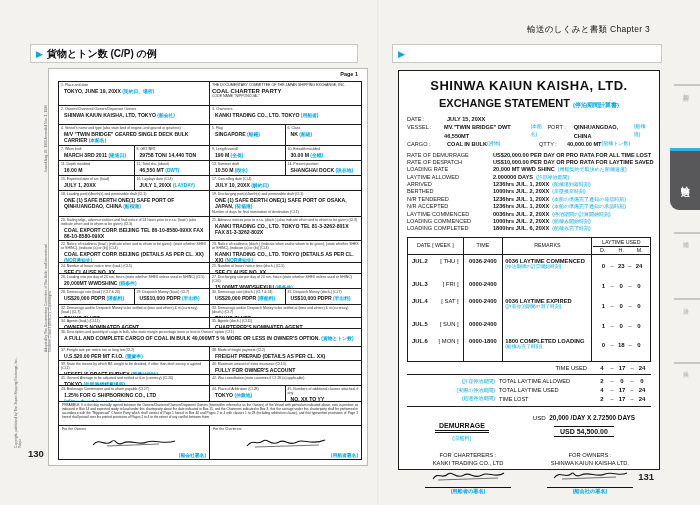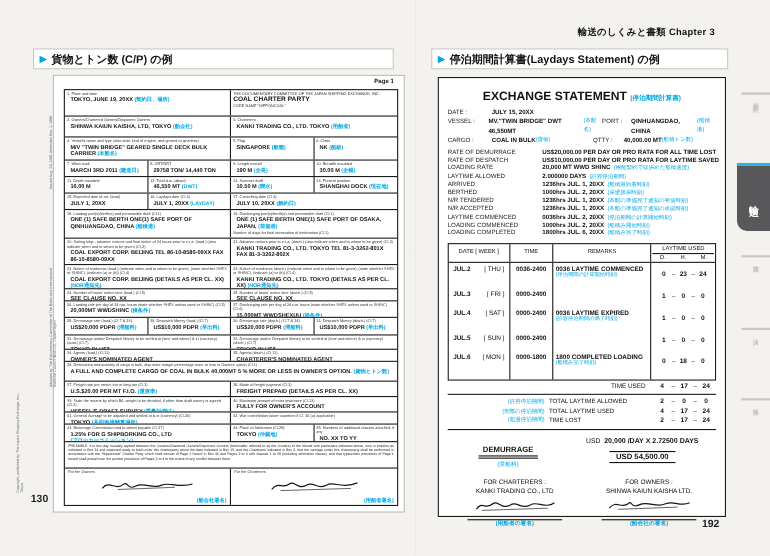--- a/index.html
+++ b/index.html
@@ -1,18 +1,18 @@
 <!DOCTYPE html>
 <html><head>
 <meta charset="utf-8">
 <style>
 *{margin:0;padding:0;box-sizing:border-box}
 body{width:700px;height:505px;background:#f3f2ef;font-family:"Liberation Sans","DejaVu Sans",sans-serif;position:relative;overflow:hidden;color:#111}
 .cy{color:#00a6e2}
-.chapter{position:absolute;top:24px;right:50px;font-size:8.5px;font-weight:700;letter-spacing:.3px}
+.chapter{position:absolute;top:24px;right:50px;font-size:8.5px;font-weight:400;letter-spacing:.3px}
 .gutter{position:absolute;left:377px;top:0;width:3px;height:505px;background:linear-gradient(90deg,#e9e7e4,#f7f6f4)}
 .titlebar{position:absolute;height:19px;background:#fff;border:1px solid #c9c7c2;display:flex;align-items:center;font-weight:700;font-size:10px;padding:0 5px;gap:4px}
 .tri{color:#00a6e2;font-size:9px}
 
 .frame{position:absolute;left:48px;top:68px;width:320px;height:398px;background:#fff;border:1px solid #bdbbb6}
 .pageline{position:absolute;top:2px;right:9px;font-size:5.5px;font-weight:700}
 .cpform{position:absolute;left:9px;right:5px;top:12px;bottom:5px;border:1px solid #1c1c1c;display:flex;flex-direction:column;background:#fff}
 .row{display:flex;border-bottom:1px solid #1c1c1c}
 .row:last-child{border-bottom:none}
 .c{border-right:1px solid #1c1c1c;padding:1px 2px;overflow:hidden}
@@ -349,24 +349,24 @@
   </div>
 </div>
 
 <div class="vt" style="left:44px;top:172px;width:84px">Issued Aug. 26, 1991  Amended Mar. 1, 1996</div>
 <div class="vt" style="left:44px;top:352px;width:118px">Adopted by The Documentary Committee of The Baltic and International Maritime Council (BIMCO), Copenhagen</div>
 <div class="vt" style="left:14px;top:448px;width:92px">Copyright, published by The Japan Shipping Exchange, Inc., Tokyo</div>
 <div class="pgno" style="left:28px;top:448px">130</div>
 
 <div class="titlebar" style="left:392px;top:44px;width:270px">
     <span class="tri">▶</span>
-    <span>停泊期間計算書(Laydays Statement) の例</span>
   </div>
 
 <div class="lds">
+  <div class="company">SHINWA KAIUN KAISHA, LTD.</div>
   <div class="ldstitle"><span>EXCHANGE STATEMENT</span> <span class="cy">(停泊期間計算書)</span></div>
 
   <div class="meta">
     <div class="mrow">
         <span class="ml">DATE :</span>
         <span class="mv">JULY 15, 20XX</span>
       </div>
     <div class="mrow">
         <span class="ml">VESSEL :</span>
         <span class="mv">MV."TWIN BRIDGE" DWT 46,550MT</span>
@@ -610,21 +610,21 @@
       <svg width="80" height="15" viewBox="0 0 80 15">
           <path d="M4 10 C10 2 15 11 21 6 C25 2 23 11 31 7 C39 3 47 10 55 6 C63 3 69 9 77 5" fill="none" stroke="#151515" stroke-width="1.1"></path>
           <path d="M12 11 L66 9" stroke="#151515" stroke-width=".6"></path>
         </svg>
       <div class="sigline"></div>
       <div class="signote2 cy">(船会社の署名)</div>
     </div>
   </div>
 </div>
 
-<div class="pgno" style="right:46px;top:471px">192</div>
+<div class="pgno" style="right:46px;top:471px">131</div>
 
 <div>
   <div class="ttab" style="top:84px">
       <span>契約手続</span>
     </div>
   <div class="ttab atab" style="top:148px">
       <span>輸送</span>
     </div>
   <div class="ttab" style="top:232px">
       <span>通関</span>

